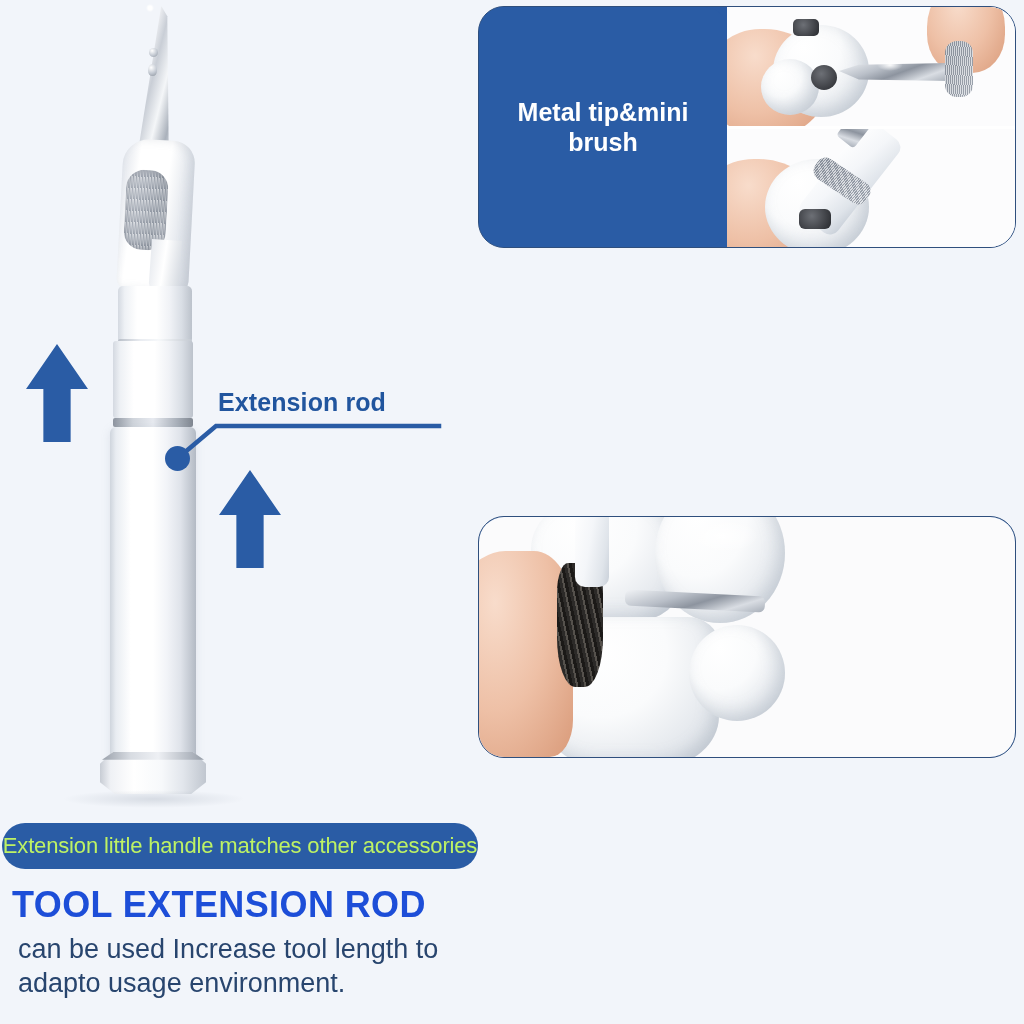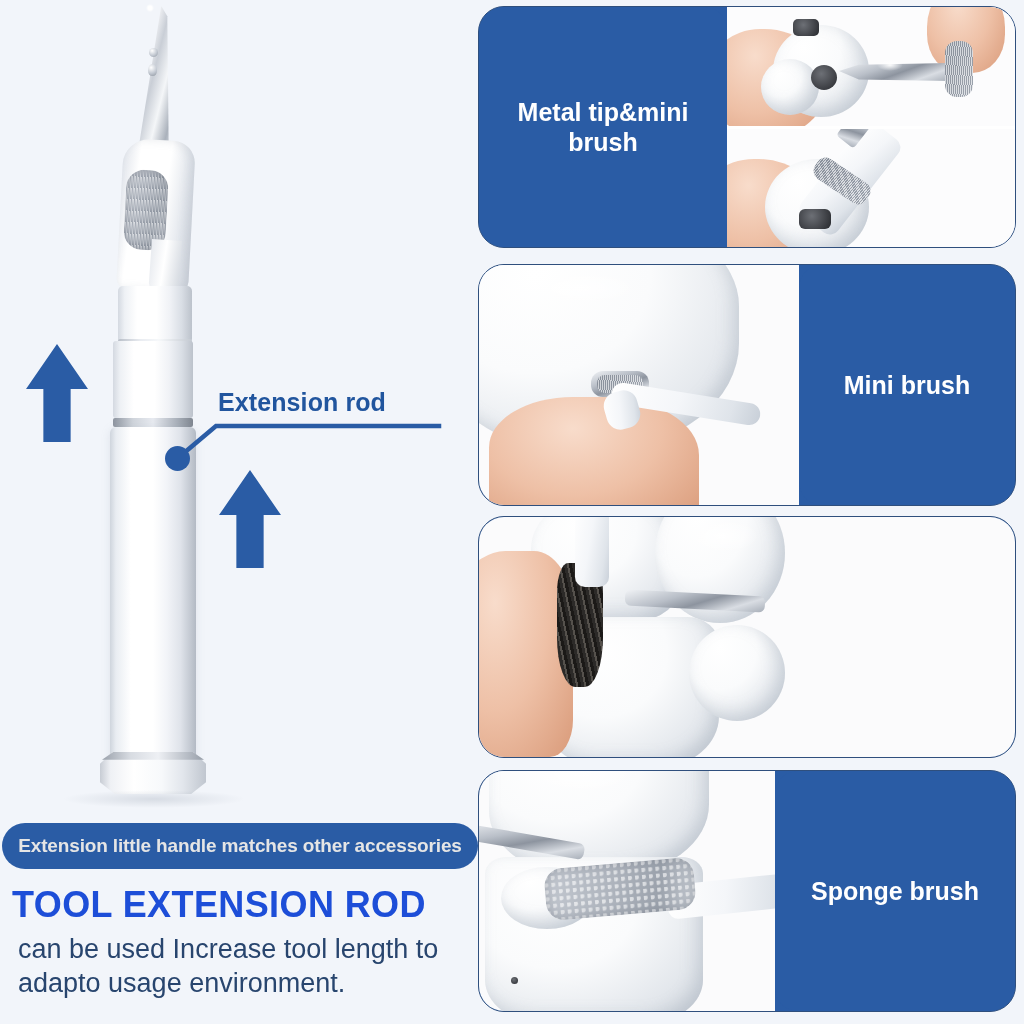--- a/index.html
+++ b/index.html
@@ -113,21 +113,21 @@
   .callout svg{position:absolute;left:0;top:0;width:300px;height:90px;overflow:visible;}
 
   
   .pill{
     position:absolute;left:2px;top:823px;width:476px;height:46px;
     background:#2a5ca5;border-radius:23px;
     display:flex;align-items:center;justify-content:center;
     box-sizing:border-box;padding:0 12px;
   }
   .pill span{
-    color:#e5e5e5;font-size:19px;font-weight:bold;white-space:nowrap;letter-spacing:-.15px;
+    color:#bef264;font-size:22px;font-weight:normal;white-space:nowrap;letter-spacing:-.15px;
   }
 
   
   .headline{
     position:absolute;left:12px;top:884px;
     font-size:36px;font-weight:bold;color:#1d4ed8;letter-spacing:.4px;white-space:nowrap;
   }
   .subline{
     position:absolute;left:18px;top:932px;width:440px;
     font-size:27px;color:#28456e;line-height:1.26;
@@ -255,60 +255,31 @@
           <div class="skin2" style="left:-28px;top:30px;width:124px;height:106px;"></div>
           <div class="bud" style="left:38px;top:30px;width:104px;height:96px;"></div>
           <div class="stem" style="left:100px;top:-10px;width:46px;height:118px;transform:rotate(38deg);"></div>
           <div class="metal" style="left:116px;top:-14px;width:22px;height:30px;transform:rotate(38deg);"></div>
           <div class="mesh" style="left:84px;top:40px;width:62px;height:24px;border-radius:10px;transform:rotate(34deg);"></div>
           <div class="darkdot" style="left:72px;top:80px;width:32px;height:20px;border-radius:6px;"></div>
         </div>
       </div>
     </div>
 
-    <div class="card c2">
-      <div class="photo">
-        <div class="bud" style="left:-40px;top:-46px;width:300px;height:230px;border-radius:34% 38% 46% 42%;"></div>
-        <div class="skin2" style="left:10px;top:132px;width:210px;height:126px;border-radius:40% 46% 10% 10%;"></div>
-        <div class="metal" style="left:112px;top:106px;width:58px;height:26px;border-radius:12px;"></div>
-        <div class="mesh" style="left:118px;top:110px;width:46px;height:18px;border-radius:8px;"></div>
-        <div class="stem" style="left:132px;top:128px;width:150px;height:22px;transform:rotate(9deg);border-radius:14px;"></div>
-        <div class="stem" style="left:126px;top:126px;width:34px;height:38px;border-radius:14px;transform:rotate(-16deg);"></div>
-        <div class="glare" style="left:40px;top:6px;width:120px;height:34px;"></div>
-      </div>
-      <div class="lbl" style="width:216px">
-        <span>Mini brush</span>
-      </div>
-    </div>
 
     <div class="card c3">
       <div class="photo">
         <div class="bud" style="left:52px;top:-20px;width:150px;height:124px;border-radius:42% 42% 30% 30%;"></div>
         <div class="bud" style="left:176px;top:-34px;width:130px;height:140px;"></div>
         <div class="bud" style="left:64px;top:100px;width:176px;height:150px;border-radius:18% 18% 34% 34%;"></div>
         <div class="bud" style="left:210px;top:108px;width:96px;height:96px;"></div>
         <div class="skin2" style="left:-36px;top:34px;width:130px;height:206px;border-radius:48% 30% 18% 40%;"></div>
         <div class="skin" style="left:96px;top:196px;width:104px;height:58px;"></div>
         <div class="metal" style="left:146px;top:76px;width:140px;height:16px;border-radius:6px;transform:rotate(3deg);"></div>
         <div class="spiral" style="left:78px;top:46px;width:46px;height:124px;"></div>
         <div class="stem" style="left:96px;top:-16px;width:34px;height:86px;"></div>
         <div class="glare" style="left:206px;top:2px;width:74px;height:34px;"></div>
       </div>
     </div>
 
-    <div class="card c4">
-      <div class="photo">
-        <div class="bud" style="left:10px;top:-56px;width:220px;height:160px;border-radius:30% 34% 44% 40%;"></div>
-        <div class="bud" style="left:6px;top:86px;width:218px;height:166px;border-radius:10% 10% 26% 26%;"></div>
-        <div class="bud" style="left:22px;top:96px;width:92px;height:62px;border-radius:50%;"></div>
-        <div class="metal" style="left:-24px;top:62px;width:130px;height:16px;border-radius:6px;transform:rotate(10deg);"></div>
-        <div class="stem" style="left:188px;top:108px;width:130px;height:34px;transform:rotate(-6deg);"></div>
-        <div class="sponge" style="left:66px;top:92px;width:150px;height:52px;transform:rotate(-5deg);"></div>
-        <div class="glare" style="left:46px;top:-18px;width:110px;height:40px;"></div>
-        <div class="darkdot" style="left:32px;top:206px;width:7px;height:7px;"></div>
-      </div>
-      <div class="lbl" style="width:240px">
-        <span>Sponge brush</span>
-      </div>
-    </div>
 
   </div>
 </div>
 
 </body></html>

